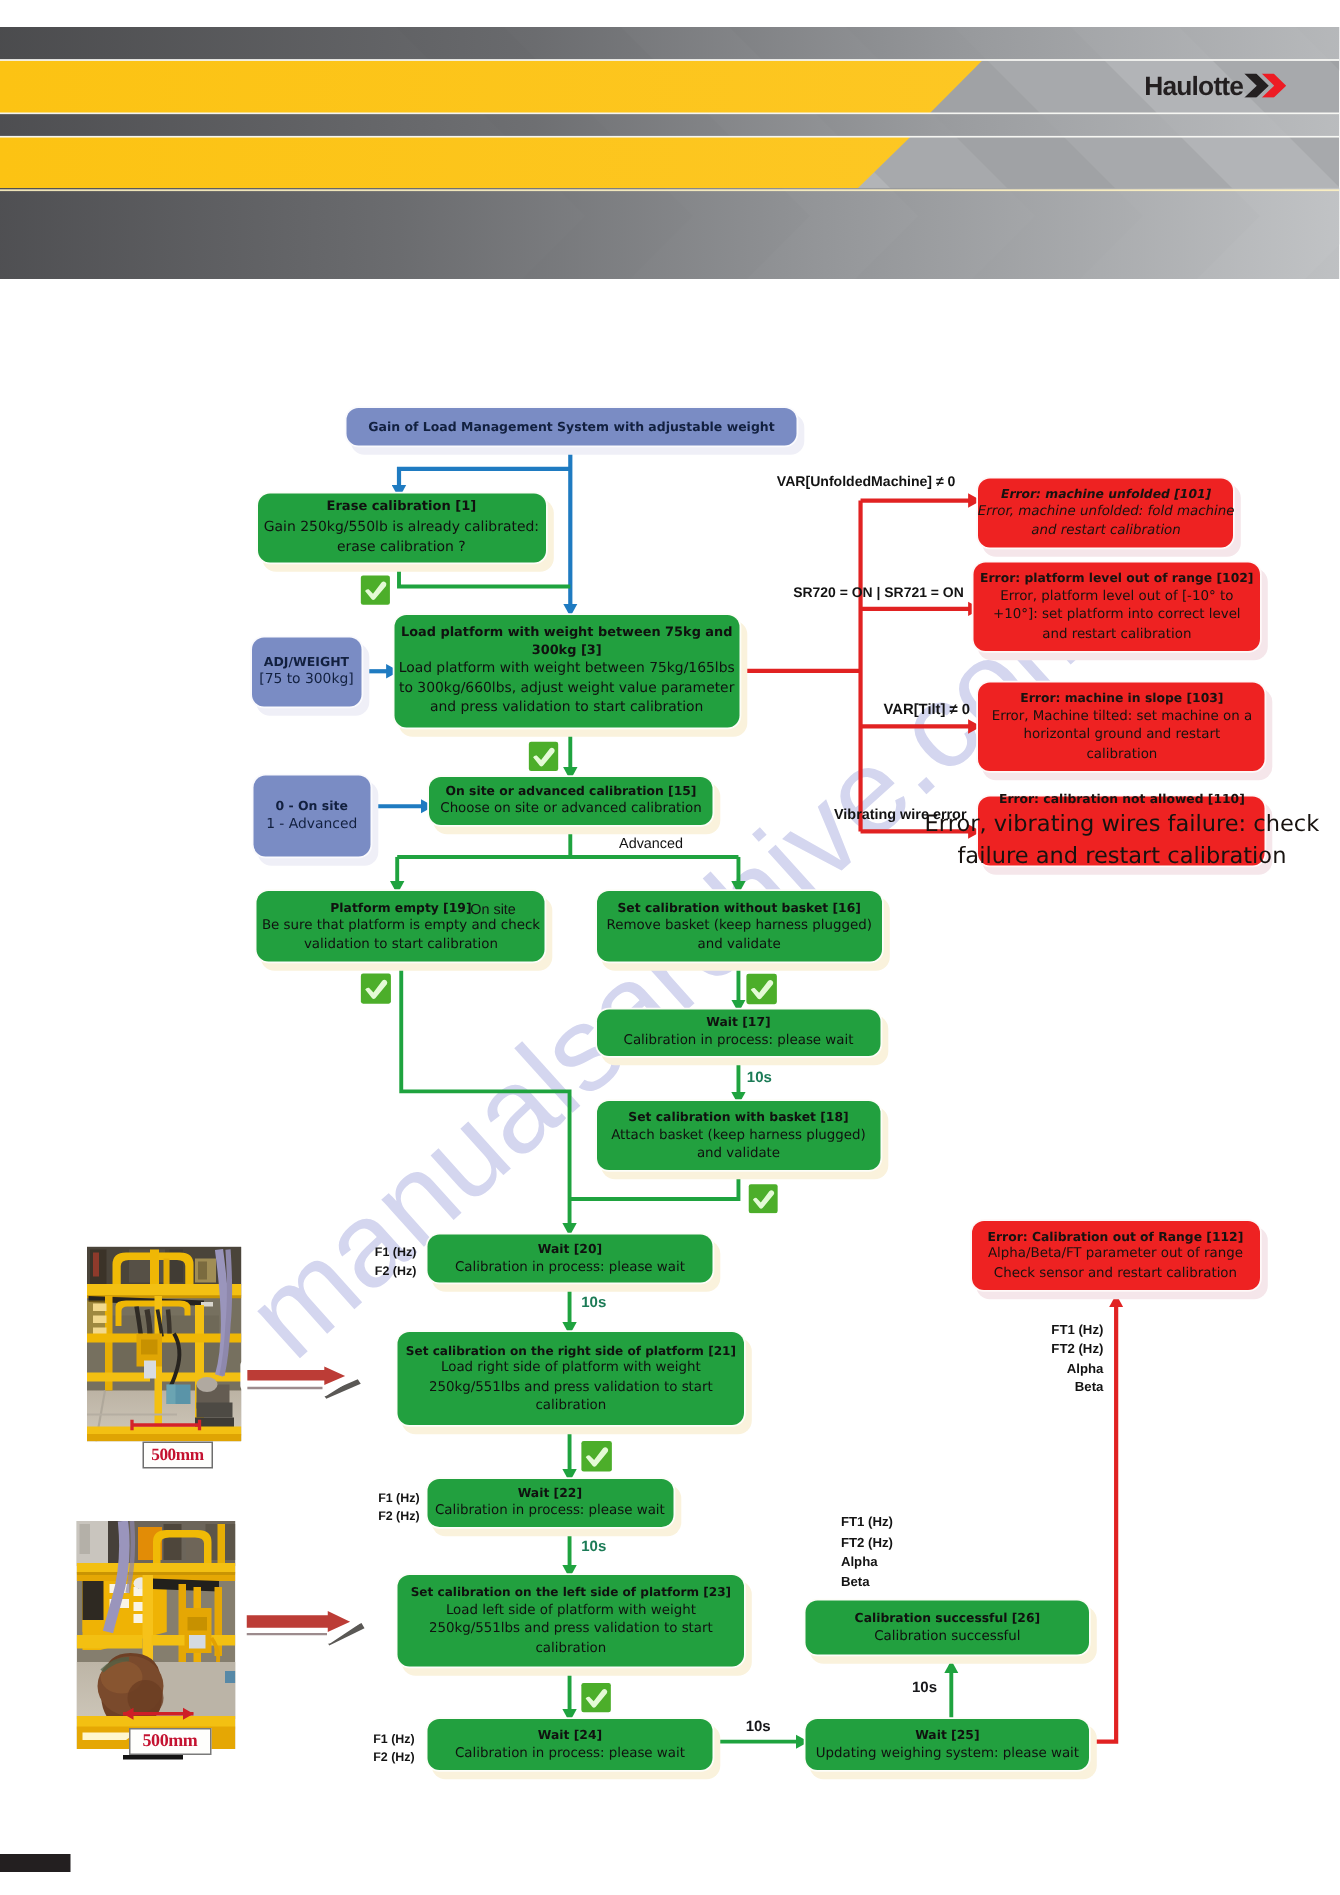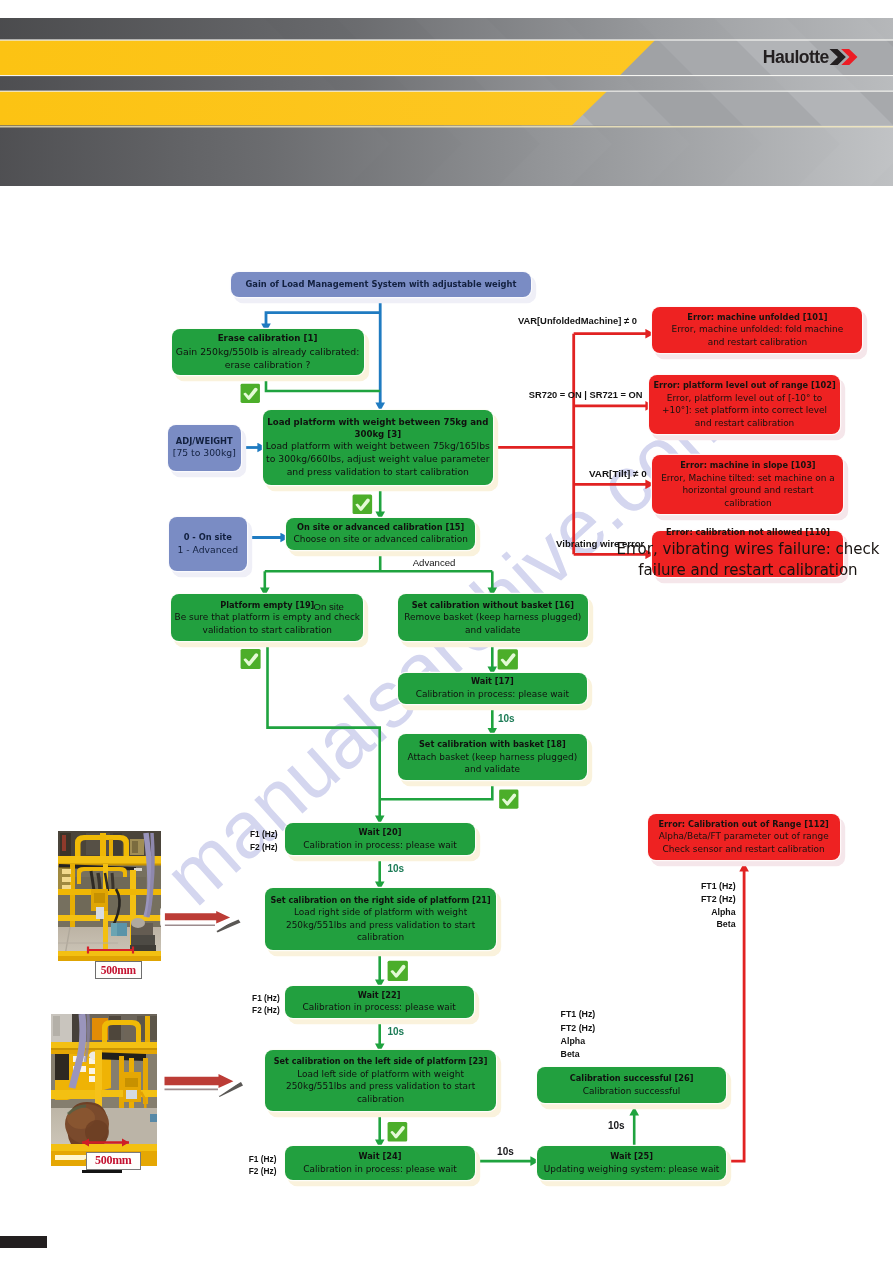--- a/index.html
+++ b/index.html
@@ -235,21 +235,21 @@
   <div class="node green" style="left:264.9px;top:888.4px;width:231.4px;height:62px;">
     <div class="t" style="font-size:8.05px;">
         <div class="ln">Set calibration on the right side of platform [21]</div>
       </div>
     <div class="b" style="font-size:8.93px;">
         <div class="ln">Load right side of platform with weight</div>
         <div class="ln">250kg/551lbs and press validation to start</div>
         <div class="ln">calibration</div>
       </div>
   </div>
-  <div class="node green" style="left:284.6px;top:985.9px;width:189px;height:31.9px;">
+  <div class="node green" style="left:284.6px;top:985.9px;width:164px;height:31.9px;">
     <div class="t" style="font-size:8.23px;">
         <div class="ln">Wait [22]</div>
       </div>
     <div class="b" style="font-size:8.93px;">
         <div class="ln">Calibration in process: please wait</div>
       </div>
   </div>
   <div class="node green" style="left:264.9px;top:1050.1px;width:231.4px;height:61.1px;">
     <div class="t" style="font-size:8.05px;">
         <div class="ln">Set calibration on the left side of platform [23]</div>
@@ -277,21 +277,21 @@
       </div>
   </div>
   <div class="node green" style="left:536.7px;top:1067.1px;width:189.8px;height:36.3px;">
     <div class="t" style="font-size:8.23px;">
         <div class="ln">Calibration successful [26]</div>
       </div>
     <div class="b" style="font-size:8.93px;">
         <div class="ln">Calibration successful</div>
       </div>
   </div>
-  <div class="node red" style="left:652.4px;top:307px;width:210px;height:46.1px;">
+  <div class="node red" style="left:652.4px;top:319px;width:170px;height:46.1px;font-style:italic;">
     <div class="t" style="font-size:8.23px;">
         <div class="ln">Error: machine unfolded [101]</div>
       </div>
     <div class="b" style="font-size:8.93px;">
         <div class="ln">Error, machine unfolded: fold machine</div>
         <div class="ln">and restart calibration</div>
       </div>
   </div>
   <div class="node red" style="left:649px;top:374.6px;width:191.1px;height:59.8px;">
     <div class="t" style="font-size:8.23px;">

